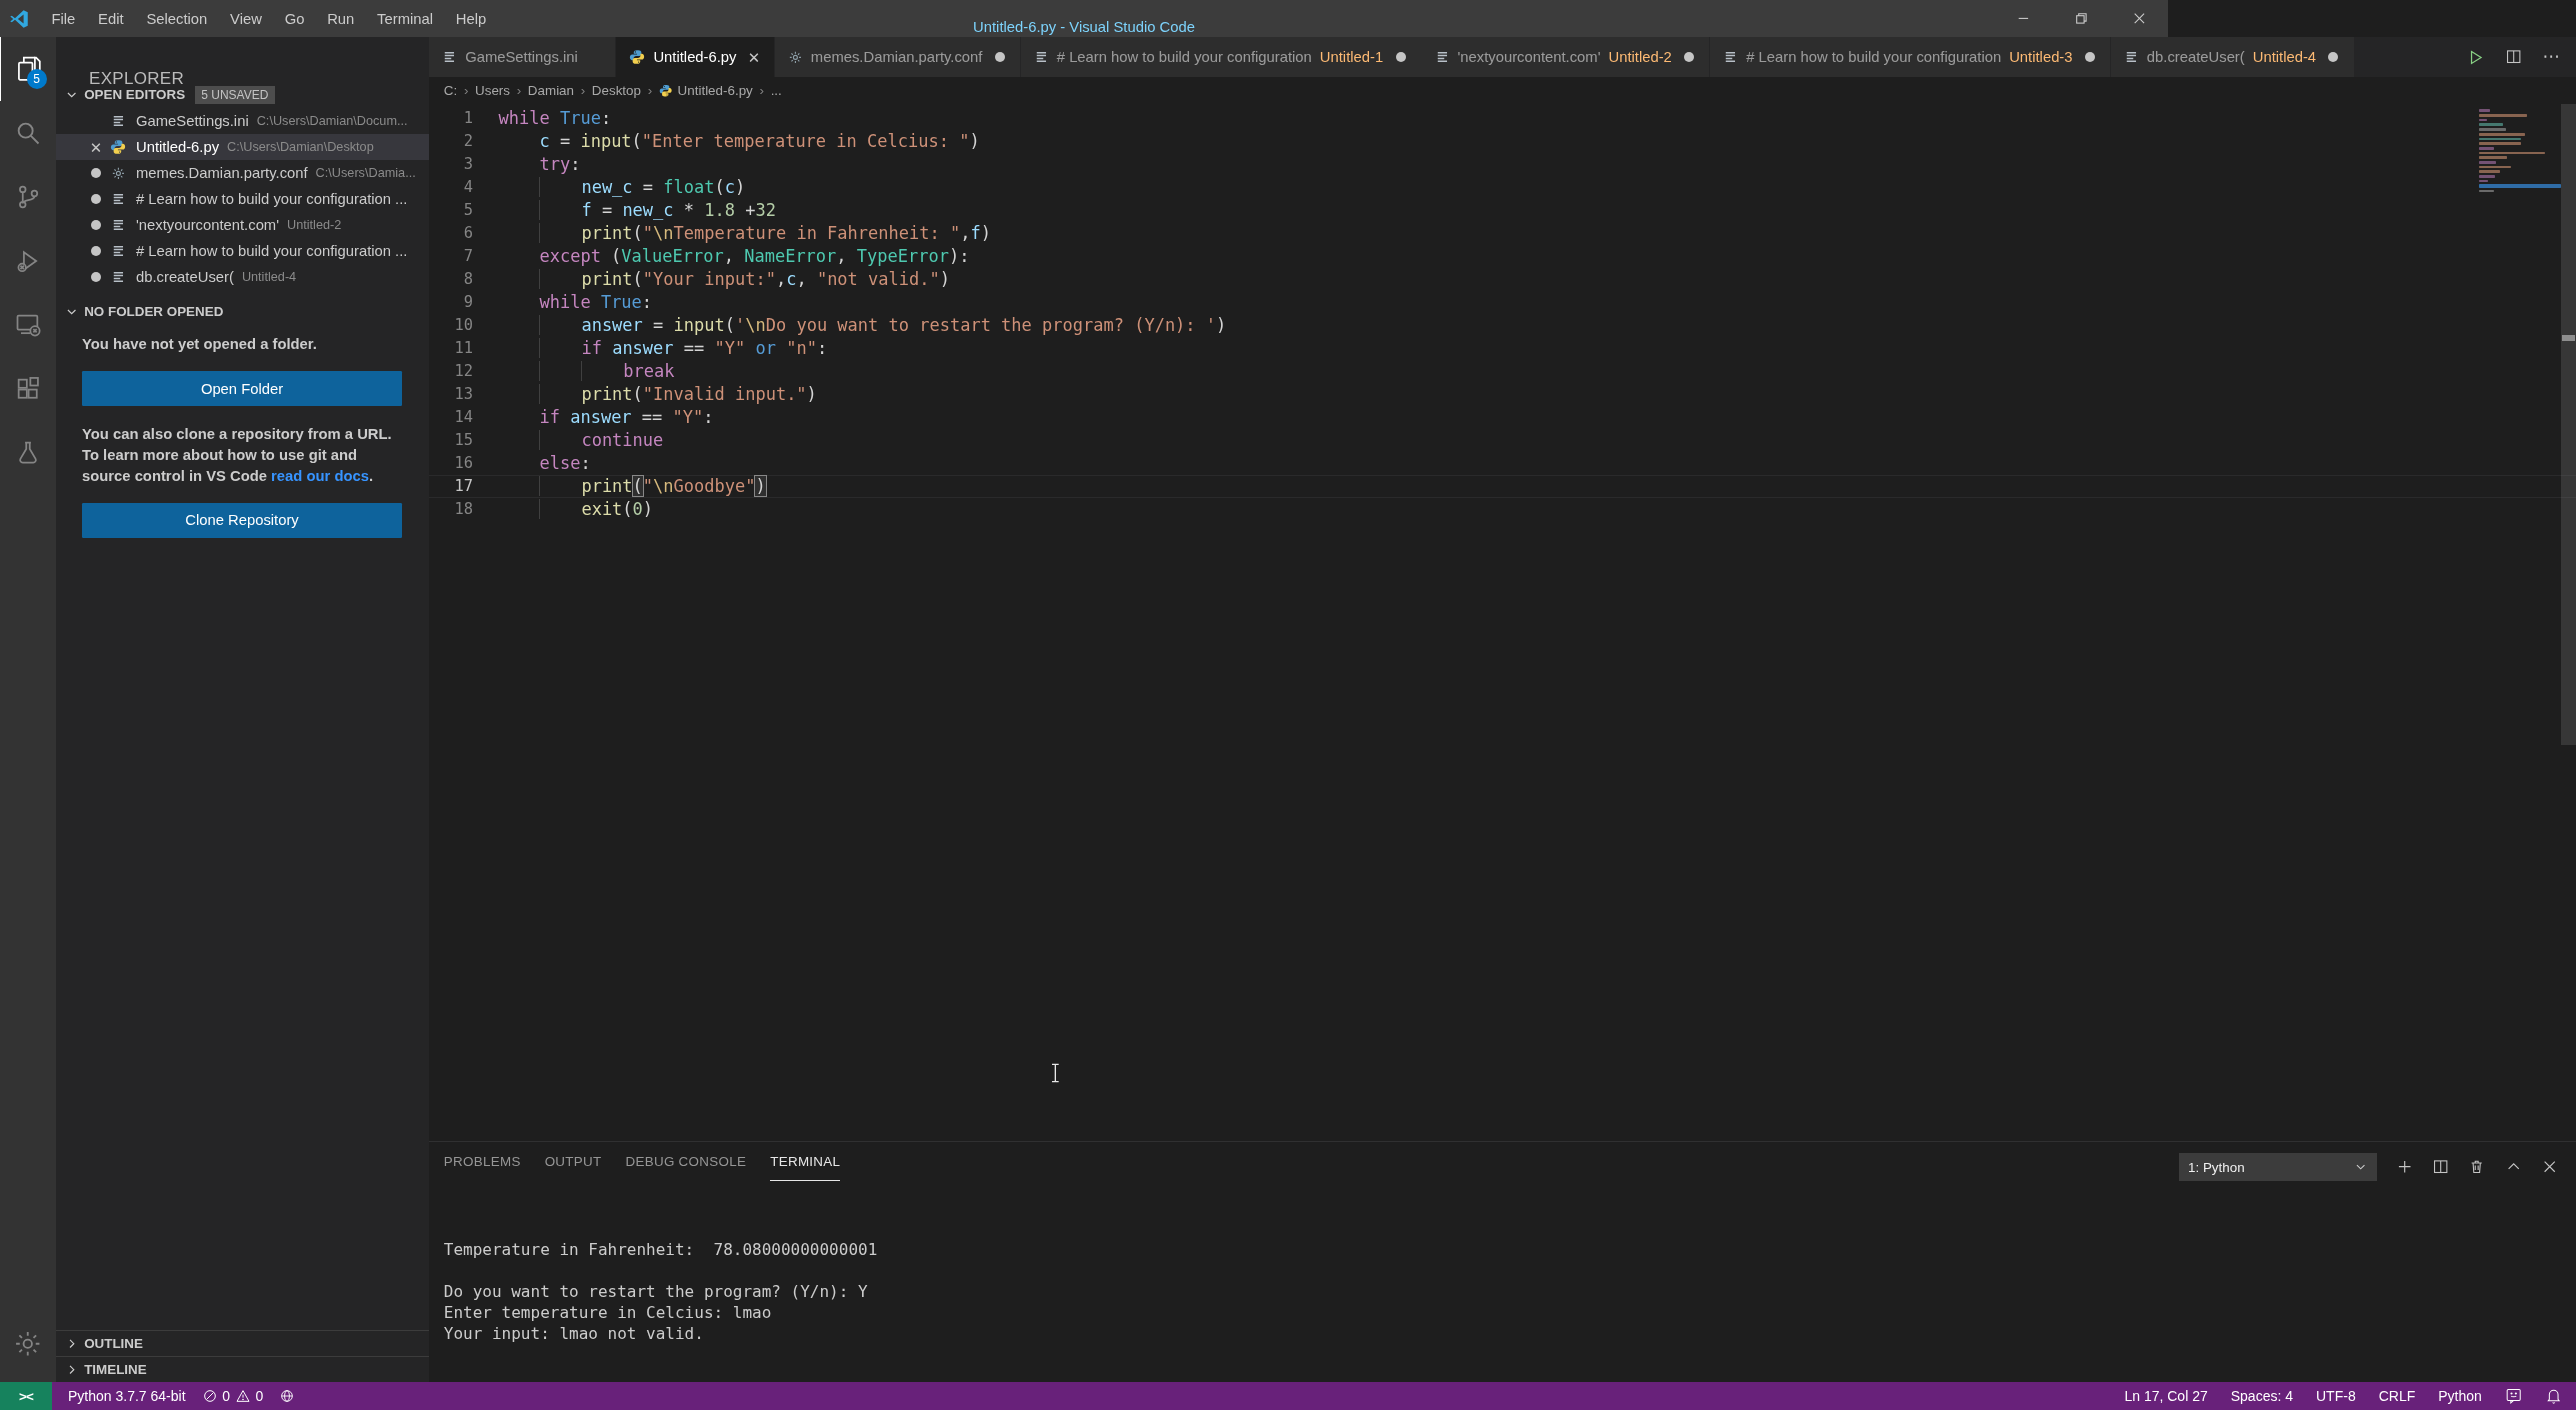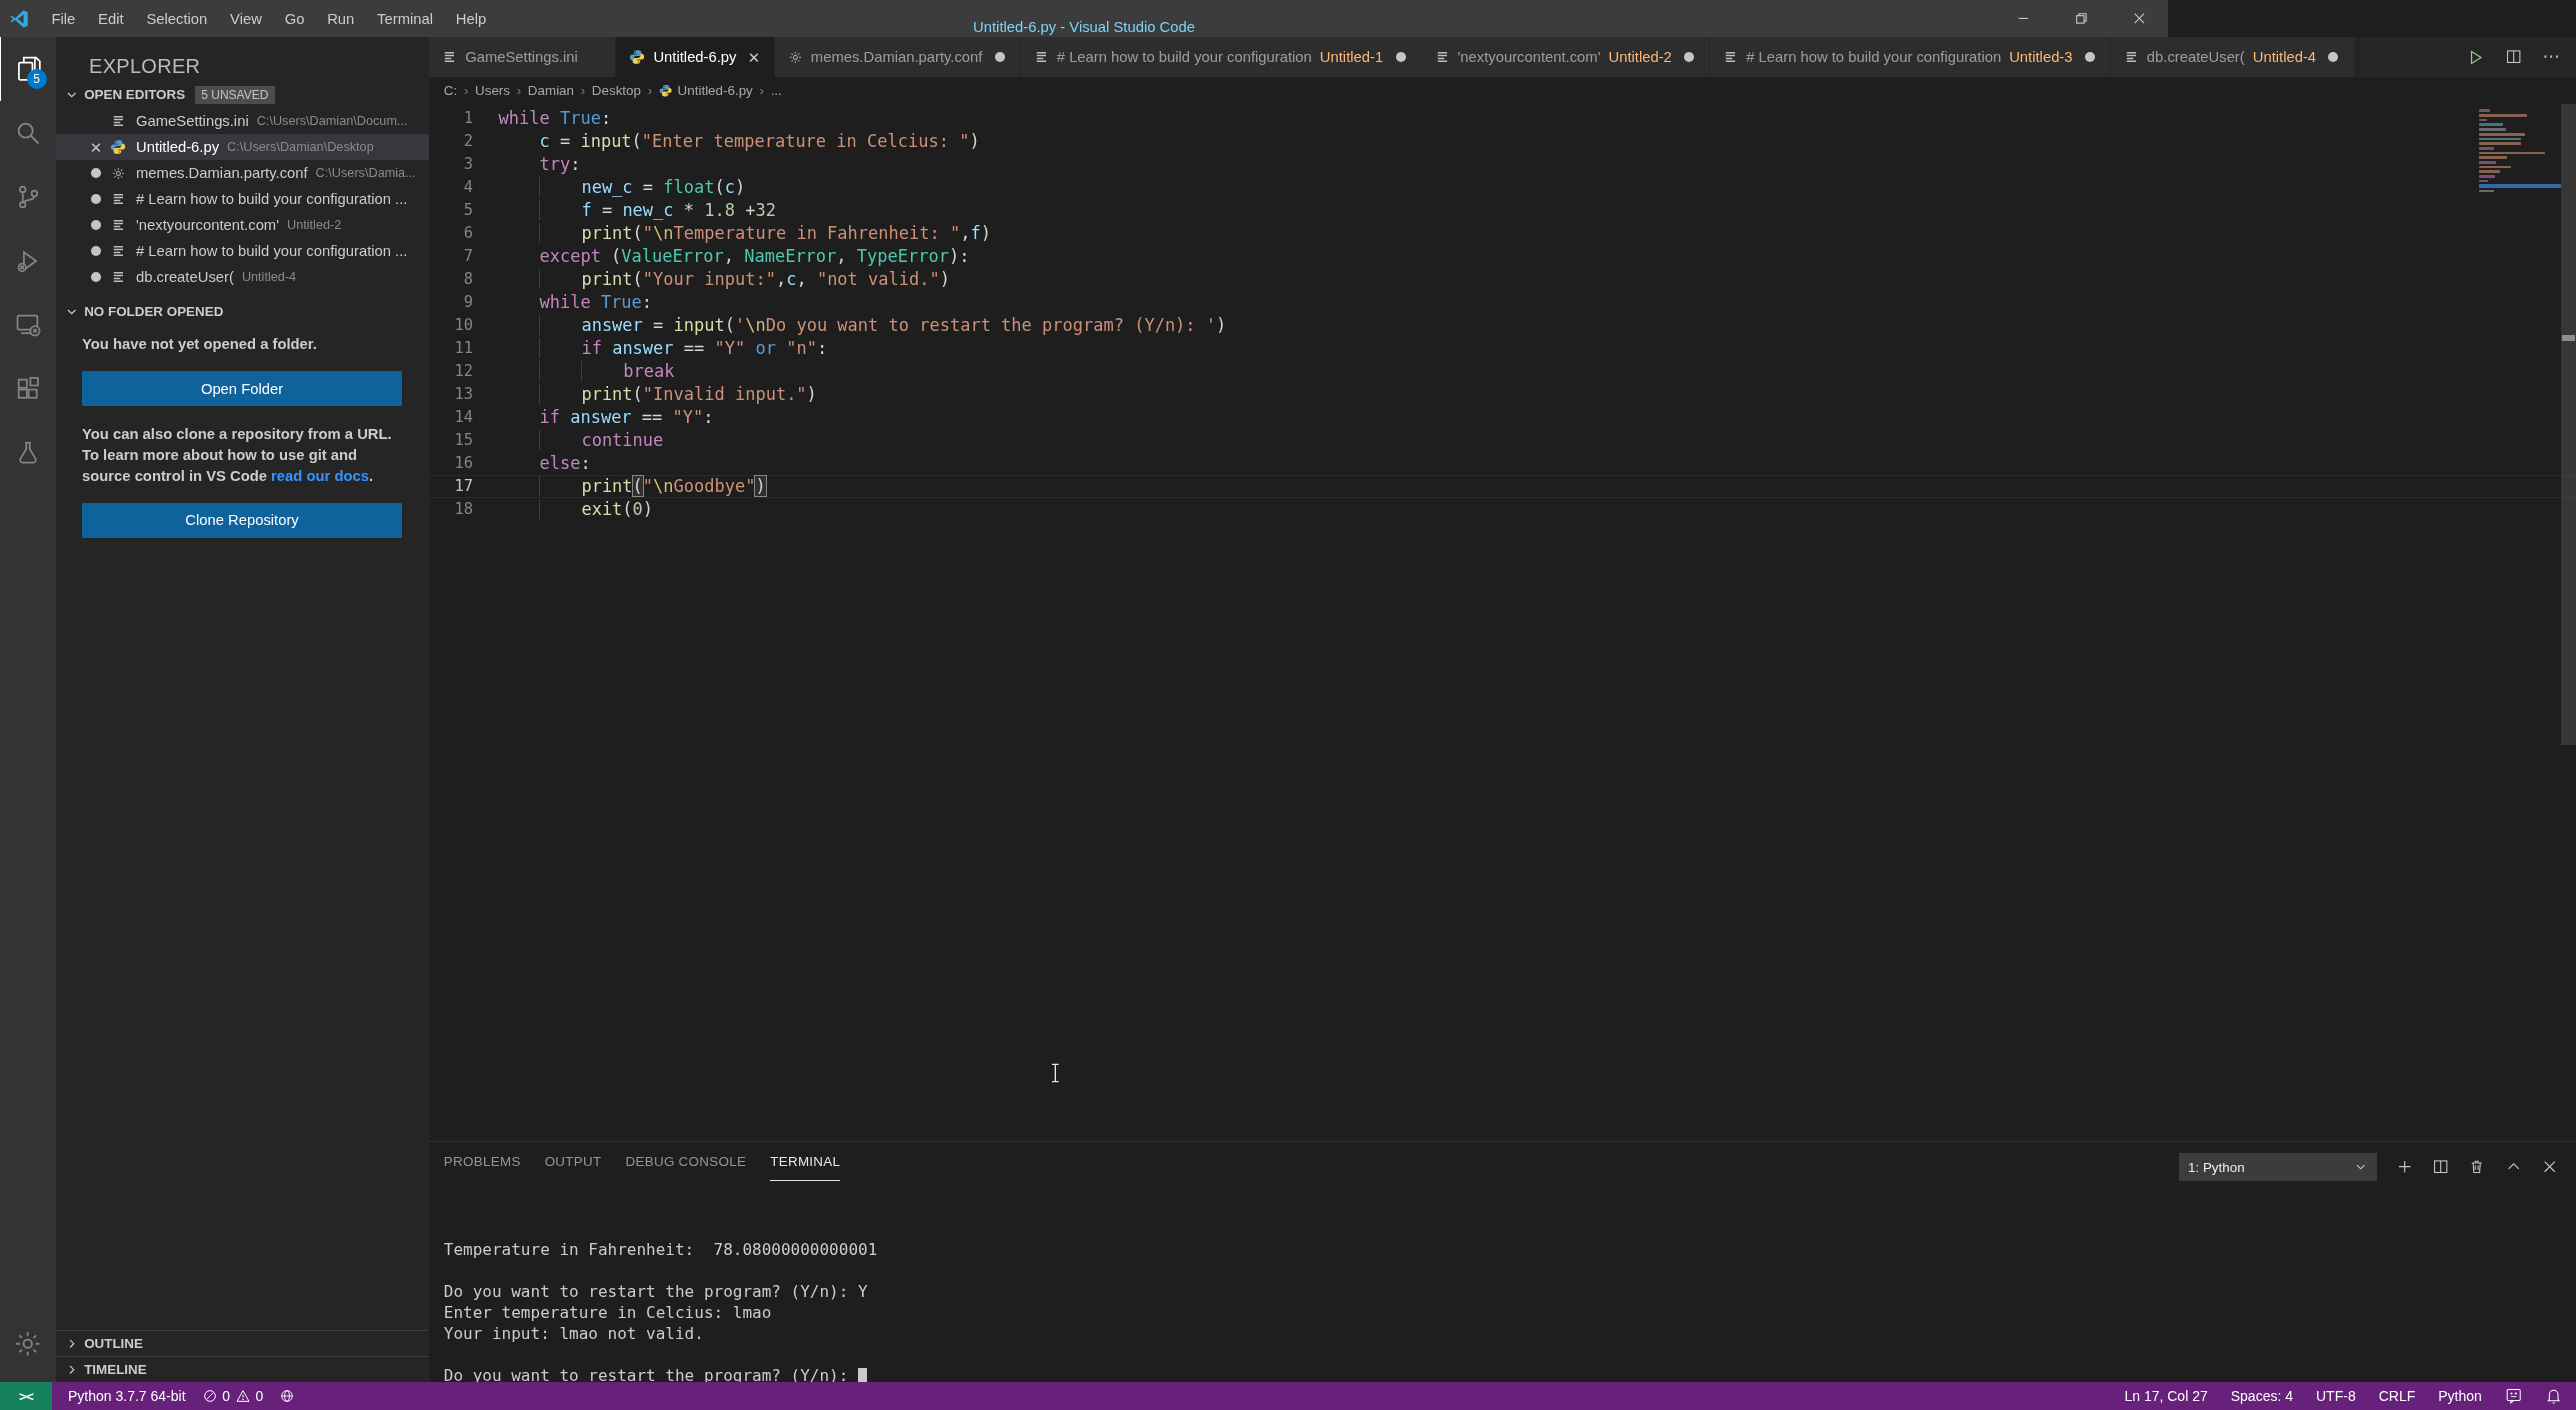--- a/index.html
+++ b/index.html
@@ -22,21 +22,21 @@
   .ab-item { width:56px; height:64px; display:flex; align-items:center; justify-content:center;
     color:#858585; position:relative; }
   .ab-item.active { color:#ffffff; border-left:1.3px solid #ffffff; }
   .ab-badge { position:absolute; right:9.4px; bottom:12px; min-width:20px; height:20px; border-radius:10px;
     background:#007acc; color:#ffffff; font-size:12px; display:flex; align-items:center; justify-content:center; }
   .ab-bottom { position:absolute; bottom:6.7px; left:0; }
 
   
   .sidebar { position:absolute; left:56px; top:37px; width:374px; bottom:28px; background:#252526;
     color:#cccccc; font-size:14.8px; overflow:hidden; }
-  .sb-title { padding:18px 0 0 33px; font-size:20px; color:#bbbbbb; letter-spacing:0.3px; height:44px; }
+  .sb-title { padding:32px 0 0 33px; font-size:17px; color:#bbbbbb; letter-spacing:0.3px; height:44px; }
   .sec-header { display:flex; align-items:center; height:27px; padding-left:9.4px; font-weight:bold;
     font-size:13.4px; color:#cccccc; }
   .sec-header .chev { margin-right:5.4px; color:#cccccc; }
   .sec-badge { margin-left:9.4px; background:#4d4d4d; color:#c3c3c3; font-weight:normal; font-size:12px;
     padding:2px 6.7px; }
   .oe-item { height:26px; display:flex; align-items:center; padding-left:28px; white-space:nowrap;
     overflow:hidden; cursor:default; }
   .oe-item.active { background:#37373d; color:#ffffff; }
   .oe-state { width:24px; display:flex; align-items:center; justify-content:center; flex:none; color:#c5c5c5; }
   .dot { width:10px; height:10px; border-radius:50%; background:#c5c5c5; }
@@ -557,21 +557,20 @@
       </div>
     </div>
     <div class="terminal" id="terminal">
         <div class="tl"></div>
         <div class="tl">Temperature in Fahrenheit:  78.08000000000001</div>
         <div class="tl"></div>
         <div class="tl">Do you want to restart the program? (Y/n): Y</div>
         <div class="tl">Enter temperature in Celcius: lmao</div>
         <div class="tl">Your input: lmao not valid.</div>
         <div class="tl"></div>
-        <div class="tl">Do you want to restart the program? (Y/n): <span class="tcursor"></span></div>
       </div>
   </div>
 </div>
 
 <div class="statusbar">
   <div class="sb-remote">&gt;&lt;</div>
   <div class="sb-item">
     <span>Python 3.7.7 64-bit</span>
   </div>
   <div class="sb-item">

